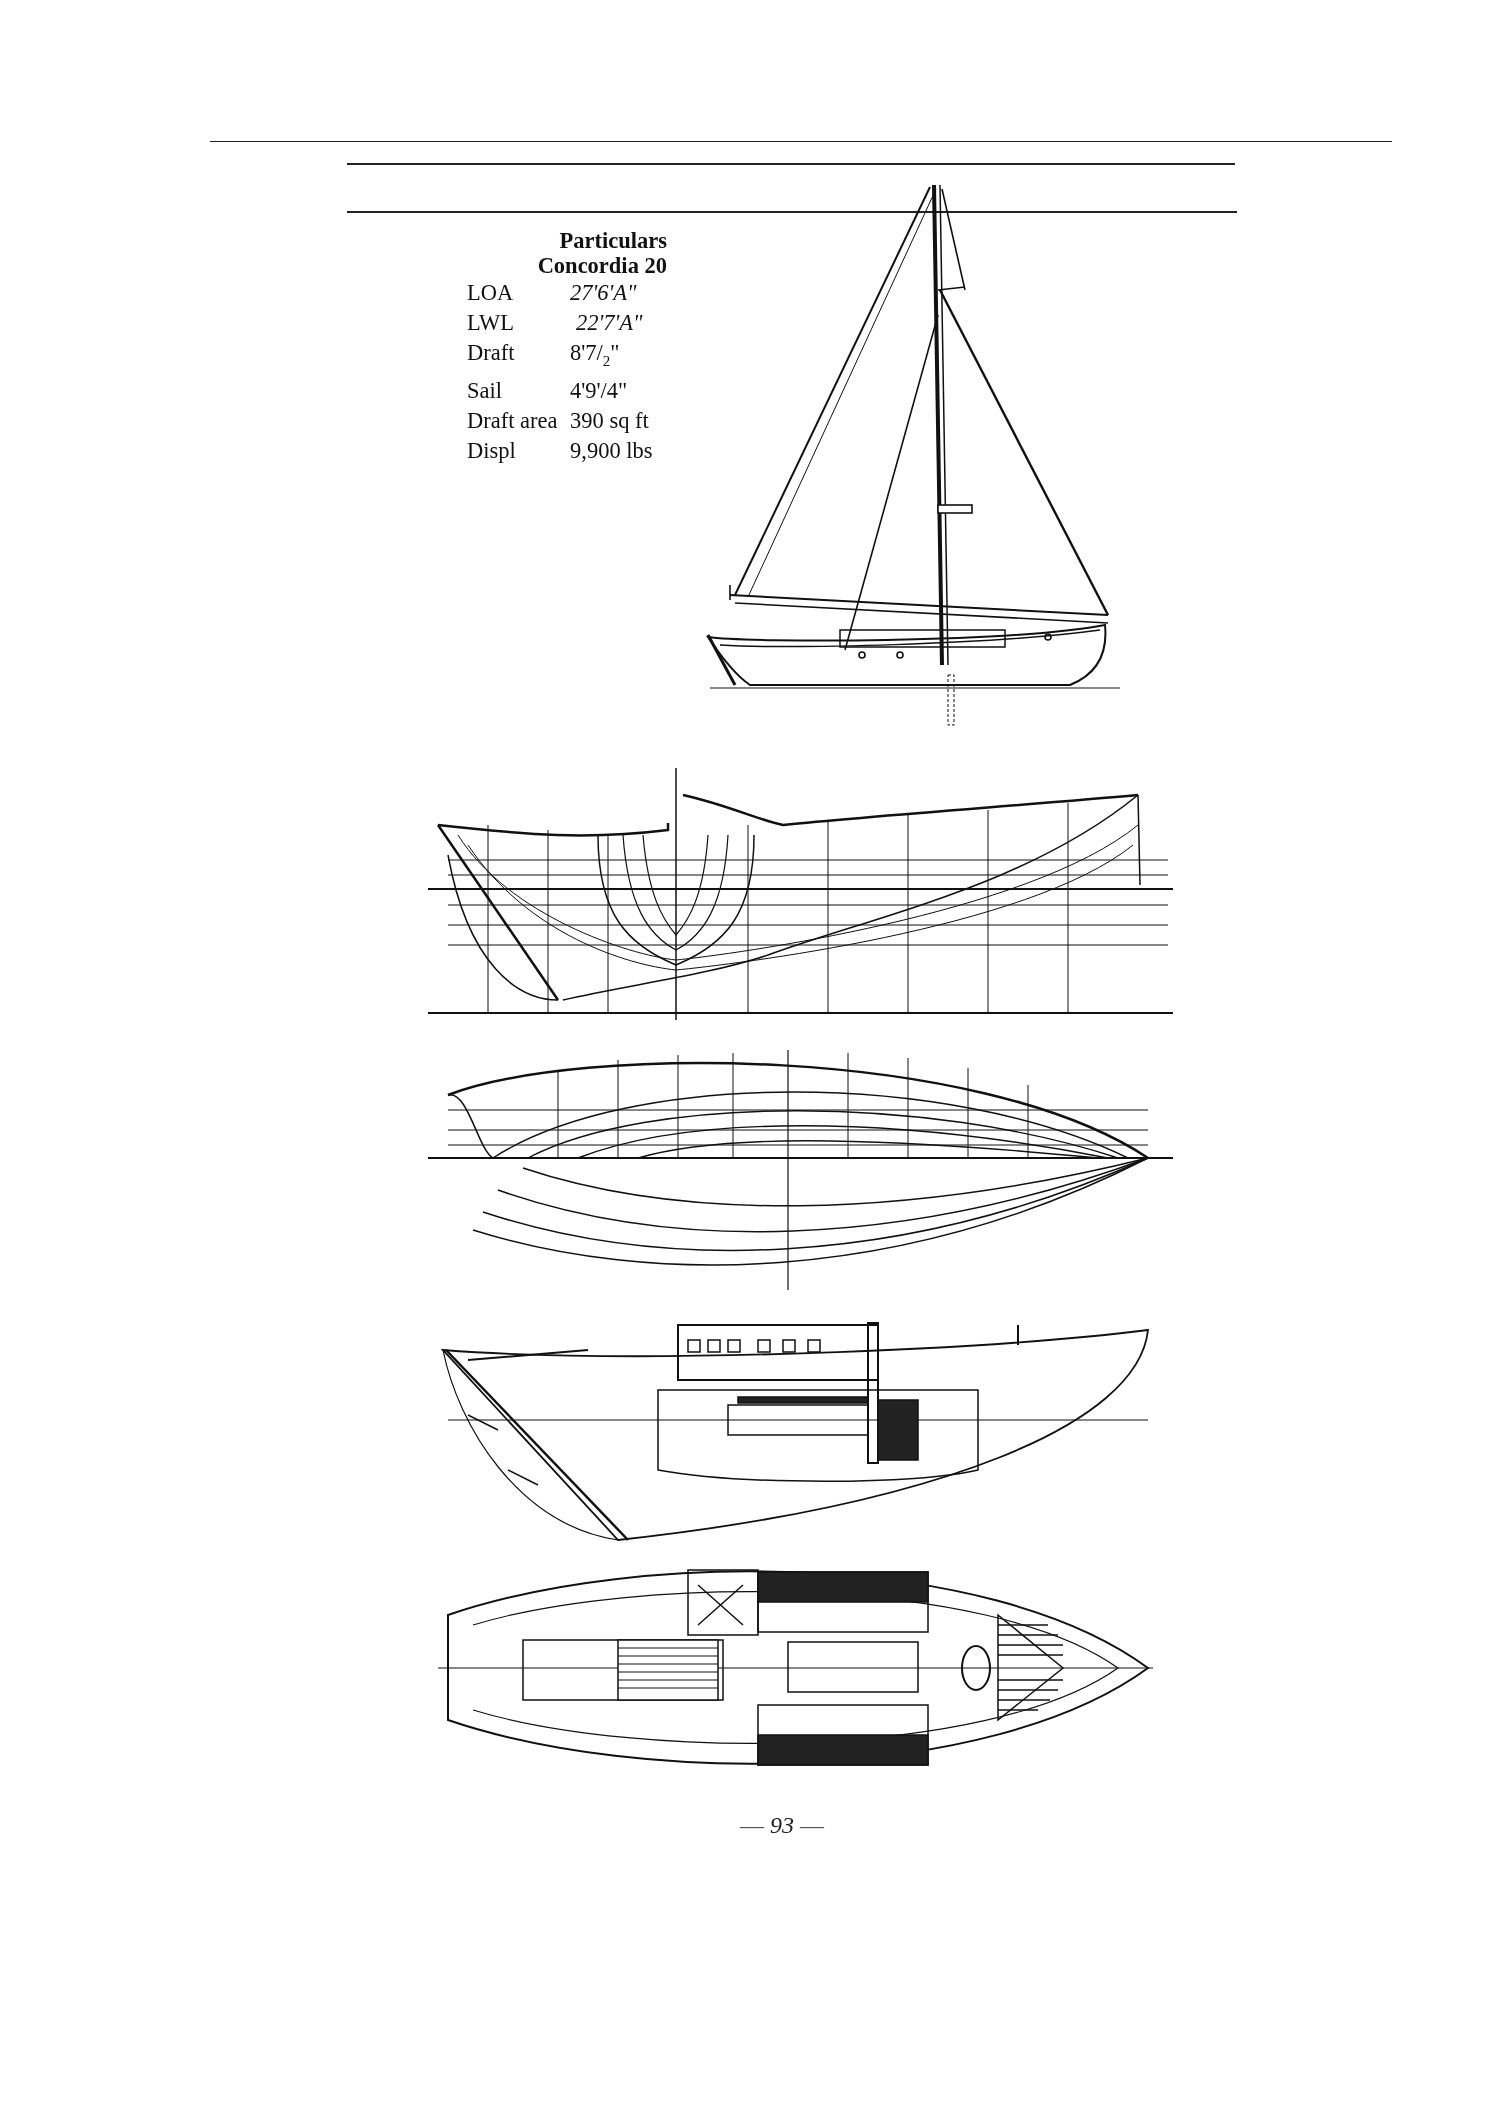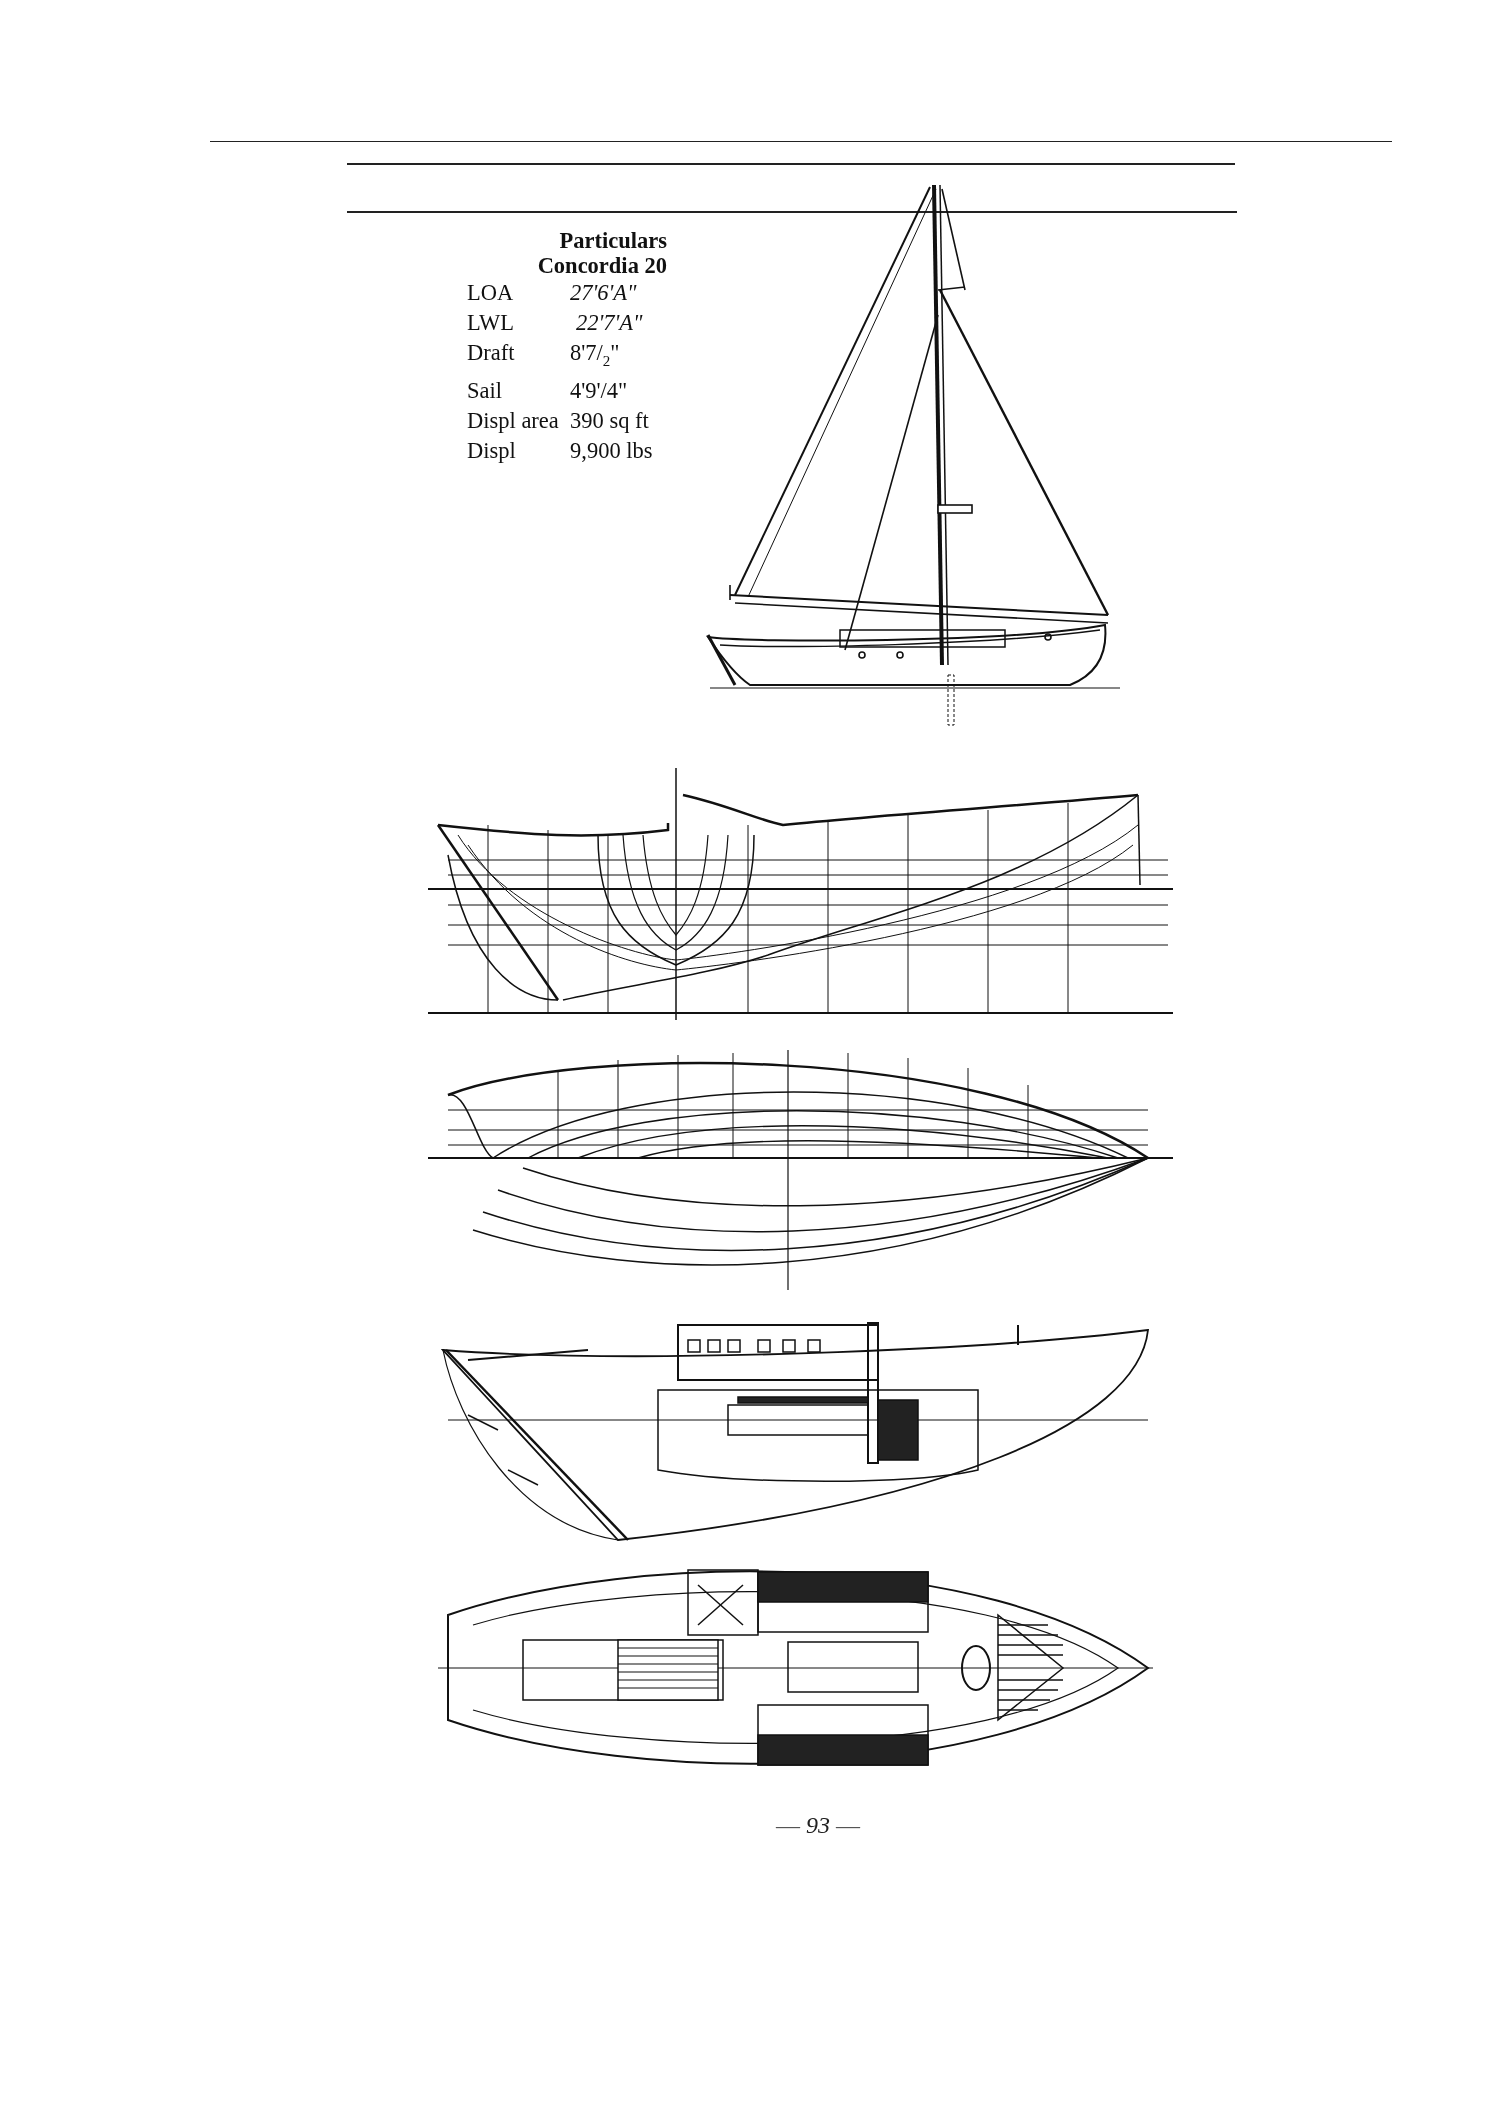--- a/index.html
+++ b/index.html
@@ -10,21 +10,21 @@
     .rule.r3 { left: 347px; width: 890px; top: 211px; }
     .particulars { position: absolute; left: 467px; top: 228px; width: 230px; font-size: 22.5px; line-height: 30px; }
     .particulars .title { text-align: right; font-weight: bold; font-size: 22.5px; line-height: 25px; width: 200px; margin-left: 0; }
     .particulars .row { display: flex; white-space: nowrap; }
     .particulars .lbl { display: inline-block; width: 103px; }
     .particulars .val { display: inline-block; }
     .particulars .val.it { font-style: italic; }
     .particulars .val.it.lwl { padding-left: 6px; }
     .drawing { position: absolute; }
     .drawing svg { display: block; width: 100%; height: 100%; }
-    .page-num { position: absolute; left: 740px; top: 1812px; width: 120px; text-align: right; font-size: 24px; font-style: italic; color: #222; }
+    .page-num { position: absolute; left: 740px; top: 1812px; width: 120px; text-align: left; font-size: 24px; font-style: italic; color: #222; }
     .page-num .dash { font-style: normal; color: #555; }
   </style>
 </head>
 <body>
 
 <div class="rule top"></div>
 <div class="rule r2"></div>
 <div class="rule r3"></div>
 
 <div class="particulars">
@@ -40,21 +40,21 @@
   </div>
   <div class="row">
     <span class="lbl">Draft</span>
     <span class="val"><span>8'7/</span><sub style="font-size:15px;">2</sub><span>"</span></span>
   </div>
   <div class="row">
     <span class="lbl">Sail</span>
     <span class="val">4'9'/4"</span>
   </div>
   <div class="row">
-    <span class="lbl">Displ area</span>
+    <span class="lbl">Draft area</span>
     <span class="val">390 sq ft</span>
   </div>
   <div class="row">
     <span class="lbl">Displ</span>
     <span class="val">9,900 lbs</span>
   </div>
 </div>
 
 <div class="drawing" style="left:690px; top:175px; width:460px; height:600px;">
   <svg viewBox="0 0 460 600" fill="none" stroke="#111" stroke-width="1.6">

